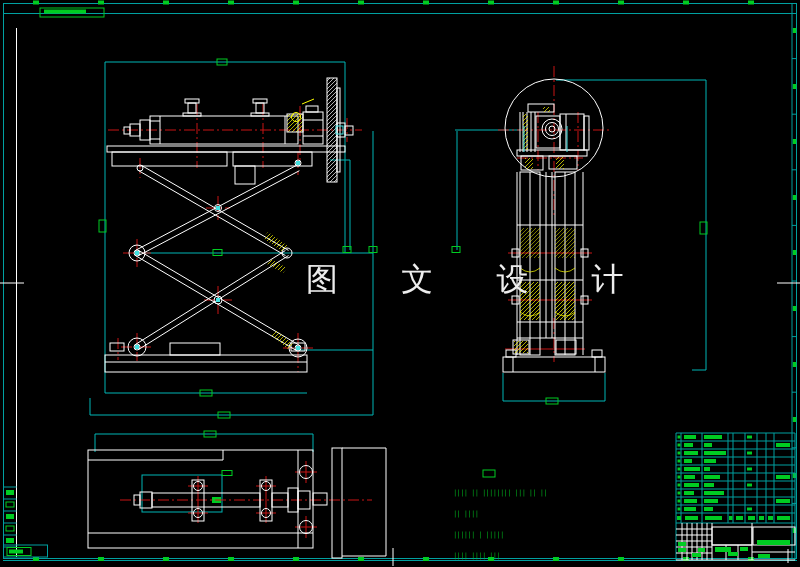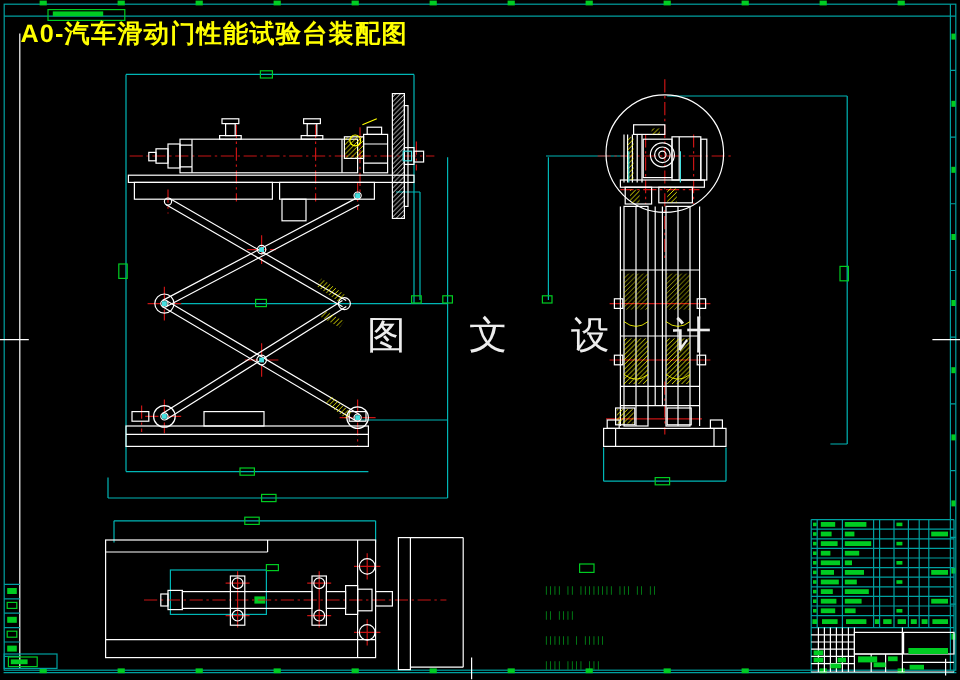--- a/index.html
+++ b/index.html
@@ -6,21 +6,21 @@
     --bg:#000000; --frame:#00a0a0; --dim:#00b6b6; --bcyan:#45e0e0;
     --red:#c81414; --yellow:#ffff00; --green:#00cc22; --white:#ffffff; --wm:#ededed;
   }
   html,body{margin:0;padding:0;background:#111;}
   .canvas{position:relative;width:800px;height:567px;background:var(--bg);overflow:hidden;
           font-family:"Liberation Sans",sans-serif;}
   .canvas svg{position:absolute;left:0;top:0;}
   .title{position:absolute;left:17px;top:14px;color:var(--yellow);font-size:21px;font-weight:bold;
          letter-spacing:1px;white-space:nowrap;}
   .watermark{position:absolute;left:306px;top:258px;color:var(--wm);font-size:32px;
-         font-family:Liberation Sans, sans-serif;letter-spacing:22px;white-space:nowrap;}
+         font-family:Liberation Mono, monospace;letter-spacing:22px;white-space:nowrap;}
   .notes{position:absolute;left:455px;top:475px;color:var(--green);font-size:6px;line-height:7px;
          font-family:"DejaVu Sans Mono",monospace;white-space:pre;letter-spacing:0;}
 </style>
 </head>
 <body>
 
 <div class="canvas">
 <svg width="800" height="567" viewBox="0 0 800 567">
   <defs>
     <pattern id="patY" patternUnits="userSpaceOnUse" width="4" height="4">
@@ -339,21 +339,20 @@
           <rect x="740" y="547" width="8" height="4"></rect>
           <rect x="692" y="553" width="9" height="4"></rect>
       <rect x="678" y="542" width="8" height="4"></rect>
           <rect x="678" y="548" width="8" height="4"></rect>
           <rect x="698" y="548" width="7" height="4"></rect>
           <rect x="758" y="554" width="12" height="4"></rect>
     </g>
   </g>
 </svg>
 
-<div class="title">A0-汽车滑动门性能试验台装配图</div>
 <div class="watermark">图 文 设 计</div>
 <div class="notes">
   <div>▏▏▏▏ ▏▏ ▏▏▏▏▏▏▏▏ ▏▏▏ ▏▏ ▏▏</div>
   <div>▏▏ ▏▏▏▏</div>
   <div>▏▏▏▏▏▏ ▏ ▏▏▏▏▏</div>
   <div>▏▏▏▏ ▏▏▏▏ ▏▏▏</div>
   
 </div>
 </div>
 

